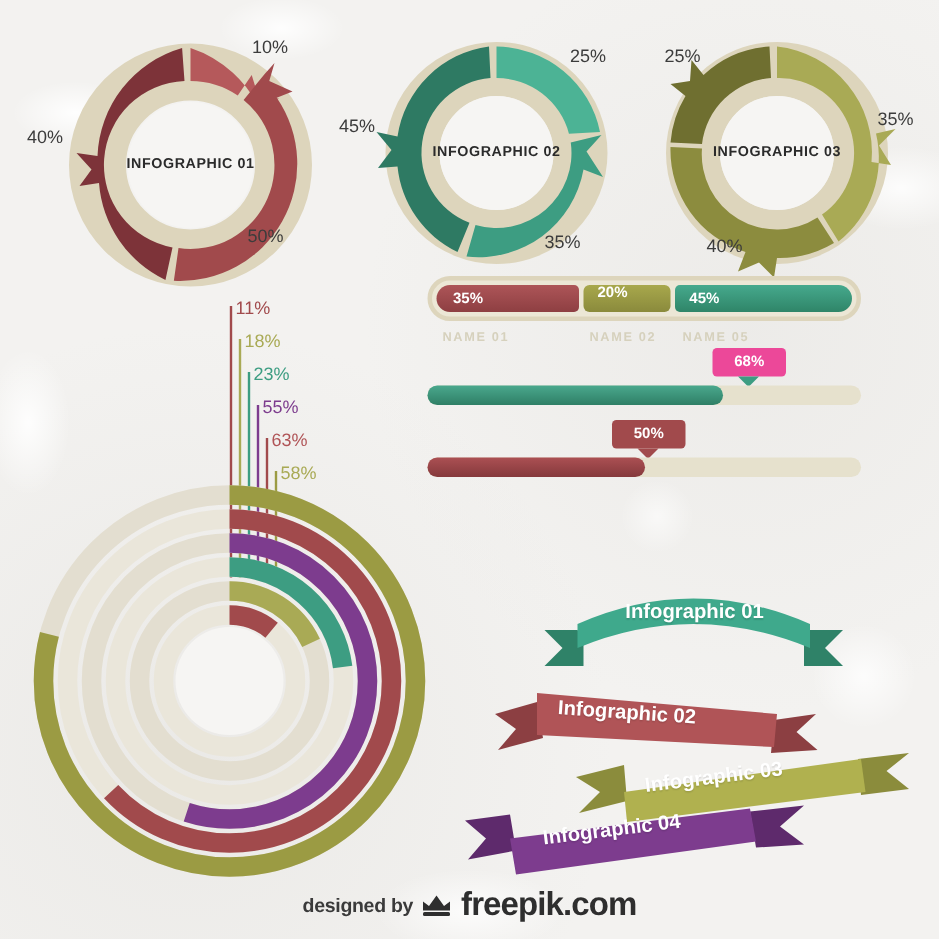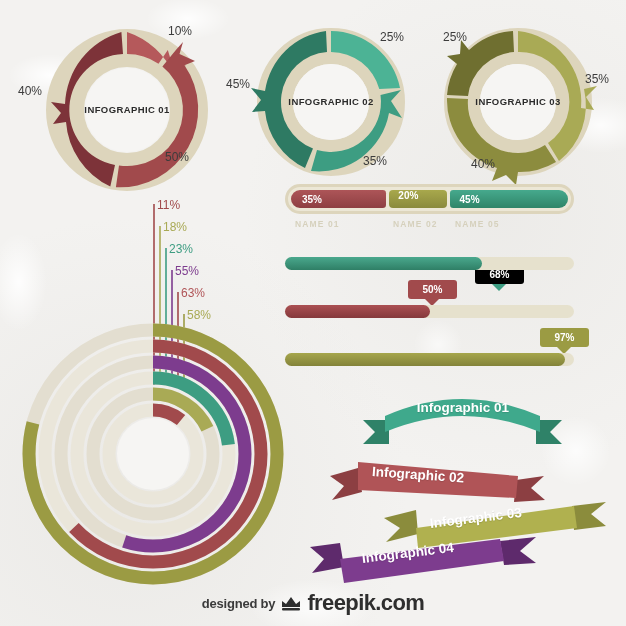--- a/index.html
+++ b/index.html
@@ -135,22 +135,22 @@
       <span class="seg-val">45%</span>
     </div>
   </div>
   <div class="abs" style="left:295px;top:219px;width:289px;height:14px;">
     <span class="seg-name abs" style="left:0;top:0;">NAME 01</span>
     <span class="seg-name abs" style="left:98px;top:0;">NAME 02</span>
     <span class="seg-name abs" style="left:160px;top:0;">NAME 05</span>
   </div>
 
   <div class="abs" style="left:285px;top:232px;width:289px;height:38px;">
-    <div class="abs" style="left:190px;top:0;width:49px;height:19px;background:#000000;border-radius:3px;
-                display:flex;align-items:center;justify-content:center;margin-top:33px;">
+    <div class="abs" style="left:190px;top:0;width:49px;height:19px;background:#ec4899;border-radius:3px;
+                display:flex;align-items:center;justify-content:center;">
       <span class="bar-badge-txt">68%</span>
       <div class="abs" style="left:17px;top:19px;width:0;height:0;border-left:7px solid transparent;
                   border-right:7px solid transparent;border-top:7px solid #3d9d82;"></div>
     </div>
     <div class="abs" style="left:0;top:25px;width:289px;height:13px;background:#e6e1cd;border-radius:7px;">
       <div style="width:68%;height:100%;background:linear-gradient(#4aa88d,#2f7f66);border-radius:7px;"></div>
     </div>
   </div>
 
   <div class="abs" style="left:285px;top:280px;width:289px;height:38px;">
@@ -158,31 +158,20 @@
                 display:flex;align-items:center;justify-content:center;">
       <span class="bar-badge-txt">50%</span>
       <div class="abs" style="left:17px;top:19px;width:0;height:0;border-left:7px solid transparent;
                   border-right:7px solid transparent;border-top:7px solid #a14a4c;"></div>
     </div>
     <div class="abs" style="left:0;top:25px;width:289px;height:13px;background:#e6e1cd;border-radius:7px;">
       <div style="width:50%;height:100%;background:linear-gradient(#ab5053,#85393c);border-radius:7px;"></div>
     </div>
   </div>
 
-  <div class="abs" style="left:285px;top:328px;width:289px;height:38px;">
-    <div class="abs" style="left:255px;top:0;width:49px;height:19px;background:#9b9b43;border-radius:3px;
-                display:flex;align-items:center;justify-content:center;">
-      <span class="bar-badge-txt">97%</span>
-      <div class="abs" style="left:17px;top:19px;width:0;height:0;border-left:7px solid transparent;
-                  border-right:7px solid transparent;border-top:7px solid #9b9b43;"></div>
-    </div>
-    <div class="abs" style="left:0;top:25px;width:289px;height:13px;background:#e6e1cd;border-radius:7px;">
-      <div style="width:97%;height:100%;background:linear-gradient(#a6a64c,#83833a);border-radius:7px;"></div>
-    </div>
-  </div>
 
   <div class="abs" style="left:150px;top:200px;width:90px;height:185px;">
     <svg width="90" height="185" viewBox="0 0 90 185">
       <line x1="4" y1="4" x2="4" y2="185" stroke="#a14a4c" stroke-width="1.6"></line>
       <line x1="10" y1="26" x2="10" y2="185" stroke="#a9aa55" stroke-width="1.6"></line>
       <line x1="16" y1="48" x2="16" y2="185" stroke="#3d9d82" stroke-width="1.6"></line>
       <line x1="22" y1="70" x2="22" y2="185" stroke="#7d3c8e" stroke-width="1.6"></line>
       <line x1="28" y1="92" x2="28" y2="185" stroke="#a14a4c" stroke-width="1.6"></line>
       <line x1="34" y1="114" x2="34" y2="185" stroke="#9b9b43" stroke-width="1.6"></line>
     </svg>

